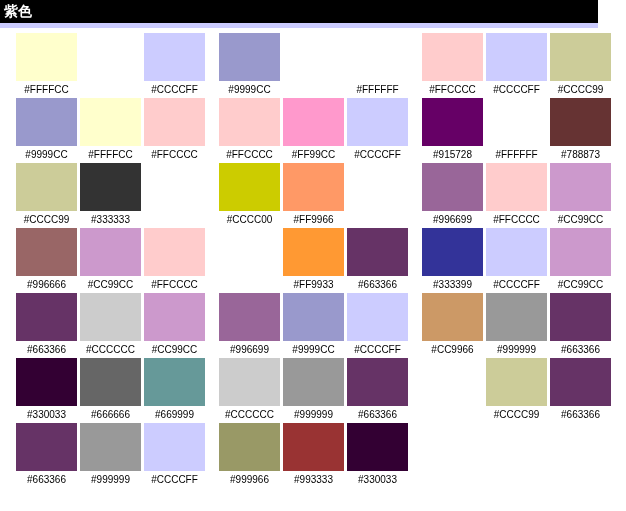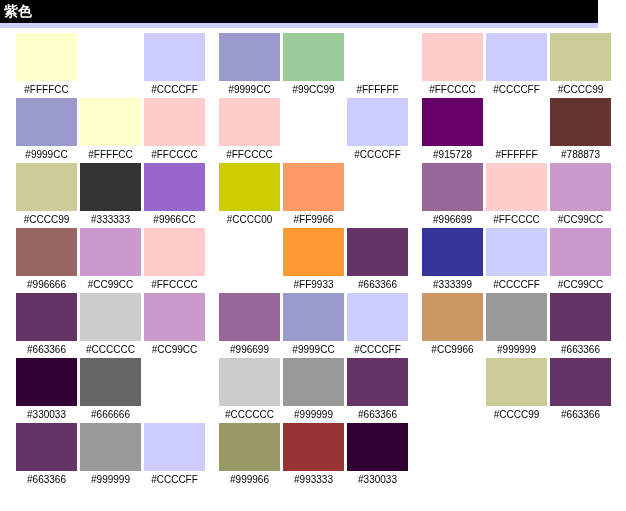--- a/index.html
+++ b/index.html
@@ -113,24 +113,20 @@
         <div class="cell c2">
           <div class="swatch" title="#CCCCFF" style="background: rgb(204, 204, 255);"></div>
           <div class="hexlabel">#CCCCFF</div>
         </div>
       </div>
       <div class="pgroup g1">
         <div class="cell c0">
           <div class="swatch" title="#9999CC" style="background: rgb(153, 153, 204);"></div>
           <div class="hexlabel">#9999CC</div>
         </div>
-        <div class="cell c1">
-          <div class="swatch" title="#99CC99" style="background: rgb(153, 204, 153);"></div>
-          <div class="hexlabel">#99CC99</div>
-        </div>
         <div class="cell c2">
           <div class="swatch" title="#FFFFFF" style="background: rgb(255, 255, 255);"></div>
           <div class="hexlabel">#FFFFFF</div>
         </div>
       </div>
       <div class="pgroup g2">
         <div class="cell c0">
           <div class="swatch" title="#FFCCCC" style="background: rgb(255, 204, 204);"></div>
           <div class="hexlabel">#FFCCCC</div>
         </div>
@@ -157,20 +153,24 @@
         <div class="cell c2">
           <div class="swatch" title="#FFCCCC" style="background: rgb(255, 204, 204);"></div>
           <div class="hexlabel">#FFCCCC</div>
         </div>
       </div>
       <div class="pgroup g1">
         <div class="cell c0">
           <div class="swatch" title="#FFCCCC" style="background: rgb(255, 204, 204);"></div>
           <div class="hexlabel">#FFCCCC</div>
         </div>
+        <div class="cell c1">
+          <div class="swatch" title="#FF99CC" style="background: rgb(255, 153, 204);"></div>
+          <div class="hexlabel">#FF99CC</div>
+        </div>
         <div class="cell c2">
           <div class="swatch" title="#CCCCFF" style="background: rgb(204, 204, 255);"></div>
           <div class="hexlabel">#CCCCFF</div>
         </div>
       </div>
       <div class="pgroup g2">
         <div class="cell c0">
           <div class="swatch" title="#660066" style="background: rgb(102, 0, 102);"></div>
           <div class="hexlabel">#915728</div>
         </div>
@@ -187,24 +187,20 @@
     <div class="prow">
       <div class="pgroup g0">
         <div class="cell c0">
           <div class="swatch" title="#CCCC99" style="background: rgb(204, 204, 153);"></div>
           <div class="hexlabel">#CCCC99</div>
         </div>
         <div class="cell c1">
           <div class="swatch" title="#333333" style="background: rgb(51, 51, 51);"></div>
           <div class="hexlabel">#333333</div>
         </div>
-        <div class="cell c2">
-          <div class="swatch" title="#9966CC" style="background: rgb(153, 102, 204);"></div>
-          <div class="hexlabel">#9966CC</div>
-        </div>
       </div>
       <div class="pgroup g1">
         <div class="cell c0">
           <div class="swatch" title="#CCCC00" style="background: rgb(204, 204, 0);"></div>
           <div class="hexlabel">#CCCC00</div>
         </div>
         <div class="cell c1">
           <div class="swatch" title="#FF9966" style="background: rgb(255, 153, 102);"></div>
           <div class="hexlabel">#FF9966</div>
         </div>
@@ -310,20 +306,24 @@
     </div>
     <div class="prow">
       <div class="pgroup g0">
         <div class="cell c0">
           <div class="swatch" title="#330033" style="background: rgb(51, 0, 51);"></div>
           <div class="hexlabel">#330033</div>
         </div>
         <div class="cell c1">
           <div class="swatch" title="#666666" style="background: rgb(102, 102, 102);"></div>
           <div class="hexlabel">#666666</div>
+        </div>
+        <div class="cell c2">
+          <div class="swatch" title="#669999" style="background: rgb(102, 153, 153);"></div>
+          <div class="hexlabel">#669999</div>
         </div>
       </div>
       <div class="pgroup g1">
         <div class="cell c0">
           <div class="swatch" title="#CCCCCC" style="background: rgb(204, 204, 204);"></div>
           <div class="hexlabel">#CCCCCC</div>
         </div>
         <div class="cell c1">
           <div class="swatch" title="#999999" style="background: rgb(153, 153, 153);"></div>
           <div class="hexlabel">#999999</div>

